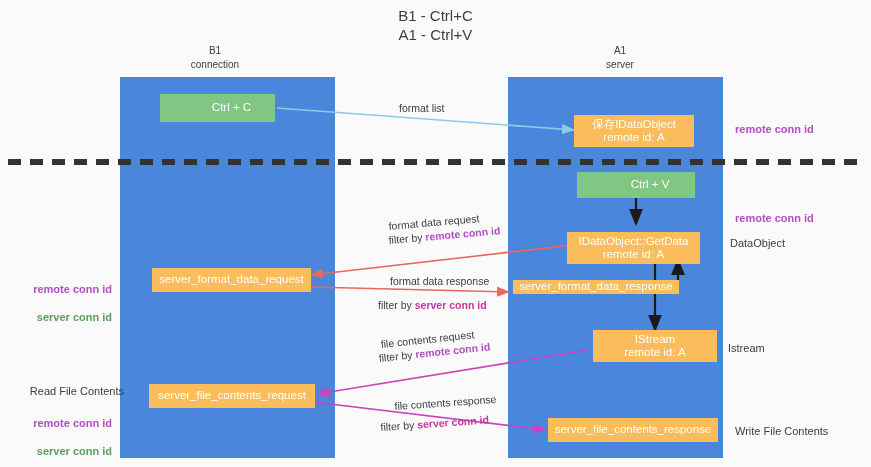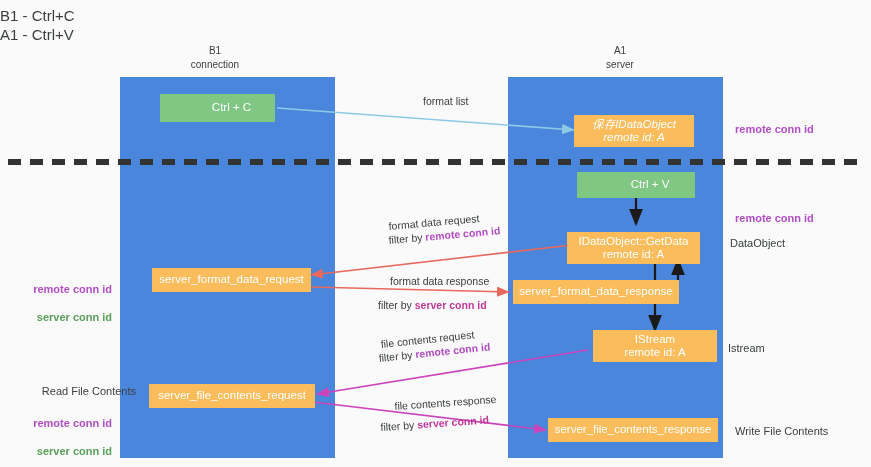--- a/index.html
+++ b/index.html
@@ -14,21 +14,21 @@
   #stage{position:absolute;left:0;top:0;width:871px;height:467px;}
 
   
   #wires{position:absolute;left:0;top:0;width:871px;height:467px;}
 
   
   .layer{position:absolute;left:0;top:0;width:871px;height:467px;}
 
   .title{
     position:absolute;left:0;top:6px;width:871px;
-    text-align:left;font-size:15px;line-height:19px;color:#3c4043;
+    text-align:center;font-size:15px;line-height:19px;color:#3c4043;
     white-space:pre-line;
   }
 
   .lane-head{
     position:absolute;text-align:center;font-size:10px;line-height:14px;
     color:#3c4043;white-space:pre-line;
   }
   #head-b1{left:135px;top:44px;width:160px;}
   #head-a1{left:540px;top:44px;width:160px;}
 
@@ -110,40 +110,40 @@
     <div class="title">B1 - Ctrl+C
 A1 - Ctrl+V</div>
 
     <div class="lane-head" id="head-b1">B1
 connection</div>
     <div class="lane-head" id="head-a1">A1
 server</div>
 
     <div class="node green" style="left:160px;top:94px;width:115px;height:28px;">Ctrl + C</div>
 
-    <div class="node orange" style="left:574px;top:115px;width:120px;height:32px;font-style:italic;">保存IDataObject
+    <div class="node orange" style="left:574px;top:115px;width:120px;height:32px;">保存IDataObject
 remote id: A</div>
 
     <div class="node green" style="left:577px;top:172px;width:118px;height:26px;">Ctrl + V</div>
 
     <div class="node orange" style="left:567px;top:232px;width:133px;height:32px;">IDataObject::GetData
 remote id: A</div>
 
     <div class="node orange" style="left:152px;top:268px;width:159px;height:24px;">server_format_data_request</div>
 
-    <div class="node orange" style="left:513px;top:280px;width:166px;height:24px;">server_format_data_response</div>
+    <div class="node orange" style="left:513px;top:280px;width:166px;height:14px;">server_format_data_response</div>
 
     <div class="node orange" style="left:593px;top:330px;width:124px;height:32px;">IStream
 remote id: A</div>
 
     <div class="node orange" style="left:548px;top:418px;width:170px;height:24px;">server_file_contents_response</div>
 
     <div class="node orange" style="left:149px;top:384px;width:166px;height:24px;">server_file_contents_request</div>
 
-    <div class="edgelabel" style="left:399px;top:94px;margin-left:24px;">format list</div>
+    <div class="edgelabel" style="left:399px;top:101px;">format list</div>
 
     <div class="edgelabel rot" style="left:388px;top:219px;transform:rotate(-5deg);">
       <span>format data request</span>
     </div>
     <div class="edgelabel rot" style="left:388px;top:233px;transform:rotate(-5deg);">
       <span>filter by </span><span class="k-purple">remote conn id</span>
     </div>
 
     <div class="edgelabel" style="left:390px;top:274px;">format data response</div>
     <div class="edgelabel" style="left:378px;top:298px;">
@@ -168,21 +168,21 @@
 
     <div class="sidelabel right" style="left:728px;top:341px;">Istream</div>
 
     <div class="sidelabel right" style="left:735px;top:424px;">Write File Contents</div>
 
     <div class="keylabel" style="left:0px;top:268px;width:112px;">
       <span class="p">remote conn id</span>
       <span class="g">server conn id</span>
     </div>
 
-    <div class="sidelabel left" style="left:12px;top:384px;width:124px;">Read File Contents</div>
+    <div class="sidelabel left" style="left:0px;top:384px;width:124px;">Read File Contents</div>
 
     <div class="keylabel" style="left:0px;top:402px;width:112px;">
       <span class="p">remote conn id</span>
       <span class="g">server conn id</span>
     </div>
 
   </div>
 </div>
 
 </body></html>

